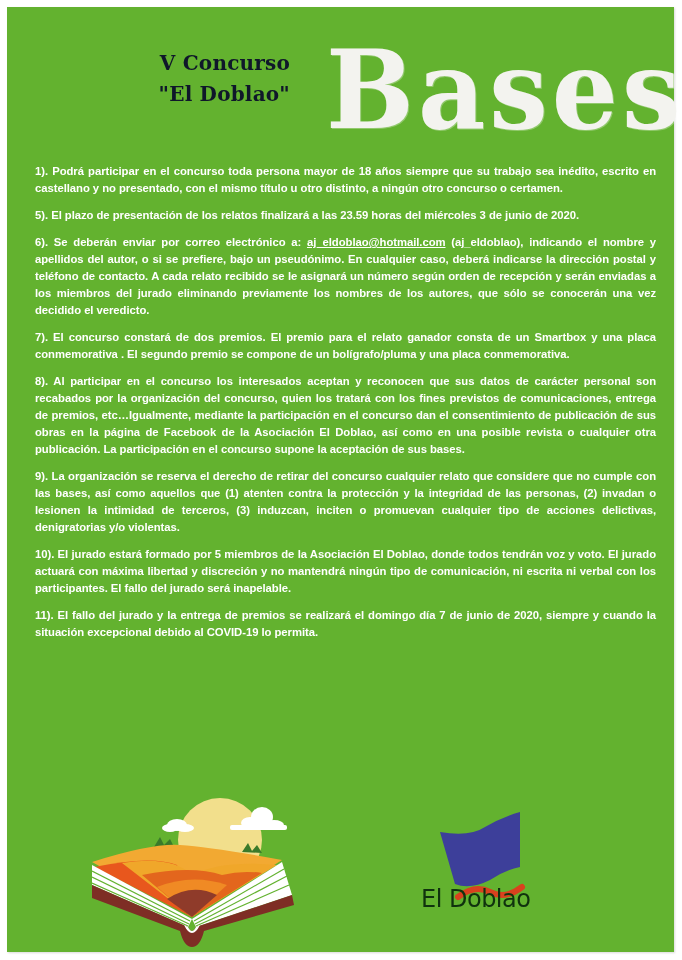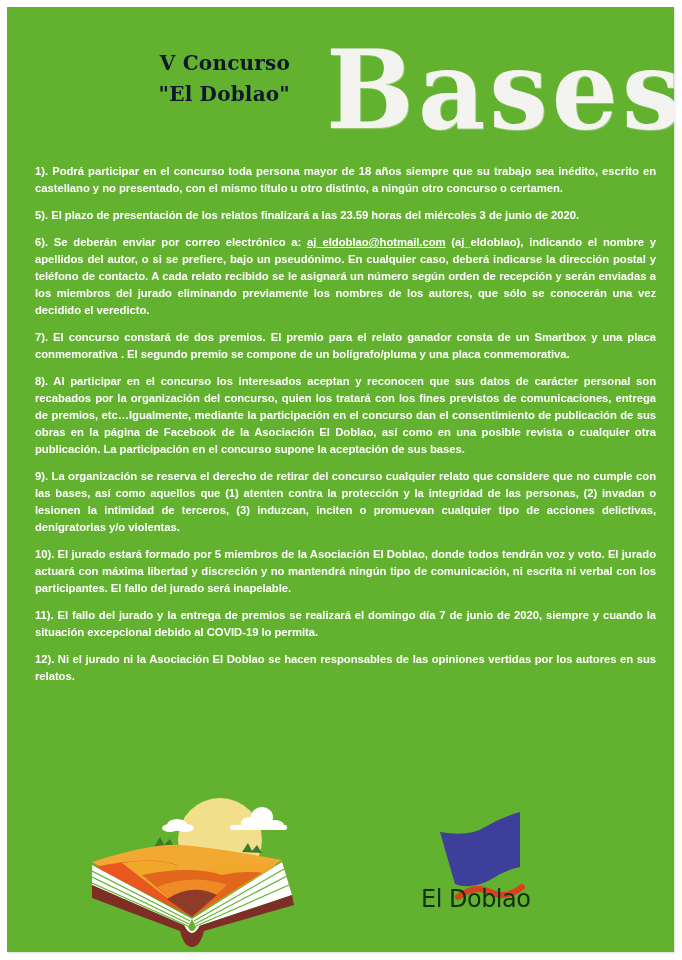--- a/index.html
+++ b/index.html
@@ -113,21 +113,20 @@
 
 <div class="rules">
   <p class="rule"><span>1).</span> <span>Podrá participar en el concurso toda persona mayor de 18 años siempre que su trabajo sea inédito, escrito en castellano y no presentado, con el mismo título u otro distinto, a ningún otro concurso o certamen.</span></p>
   <p class="rule"><span>5).</span> <span>El plazo de presentación de los relatos finalizará a las 23.59 horas del miércoles 3 de junio de 2020.</span></p>
   <p class="rule"><span>6).</span> <span>Se deberán enviar por correo electrónico a: </span><a title="aj_eldoblao@hotmail.com">aj_eldoblao@hotmail.com</a><span> (aj_eldoblao), indicando el nombre y apellidos del autor, o si se prefiere, bajo un pseudónimo. En cualquier caso, deberá indicarse la dirección postal y teléfono de contacto. A cada relato recibido se le asignará un número según orden de recepción y serán enviadas a los miembros del jurado eliminando previamente los nombres de los autores, que sólo se conocerán una vez decidido el veredicto.</span></p>
   <p class="rule"><span>7).</span> <span>El concurso constará de dos premios. El premio para el relato ganador consta de un Smartbox y una placa conmemorativa . El segundo premio se compone de un bolígrafo/pluma y una placa conmemorativa.</span></p>
   <p class="rule"><span>8).</span> <span>Al participar en el concurso los interesados aceptan y reconocen que sus datos de carácter personal son recabados por la organización del concurso, quien los tratará con los fines previstos de comunicaciones, entrega de premios, etc…Igualmente, mediante la participación en el concurso dan el consentimiento de publicación de sus obras en la página de Facebook de la Asociación El Doblao, así como en una posible revista o cualquier otra publicación. La participación en el concurso supone la aceptación de sus bases.</span></p>
   <p class="rule"><span>9).</span> <span>La organización se reserva el derecho de retirar del concurso cualquier relato que considere que no cumple con las bases, así como aquellos que (1) atenten contra la protección y la integridad de las personas, (2) invadan o lesionen la intimidad de terceros, (3) induzcan, inciten o promuevan cualquier tipo de acciones delictivas, denigratorias y/o violentas.</span></p>
   <p class="rule"><span>10).</span> <span>El jurado estará formado por 5 miembros de la Asociación El Doblao, donde todos tendrán voz y voto. El jurado actuará con máxima libertad y discreción y no mantendrá ningún tipo de comunicación, ni escrita ni verbal con los participantes. El fallo del jurado será inapelable.</span></p>
   <p class="rule"><span>11).</span> <span>El fallo del jurado y la entrega de premios se realizará el domingo día 7 de junio de 2020, siempre y cuando la situación excepcional debido al COVID-19 lo permita.</span></p>
-  <p class="rule"><span>12).</span> <span>Ni el jurado ni la Asociación El Doblao se hacen responsables de las opiniones vertidas por los autores en sus relatos.</span></p>
 </div>
 
 <svg class="book" viewBox="0 0 215 160" xmlns="http://www.w3.org/2000/svg">
 
   <circle cx="128" cy="45" r="42" fill="#f2df8c"></circle>
 
   <g fill="#ffffff">
     <ellipse cx="85" cy="30" rx="10" ry="6"></ellipse>
     <ellipse cx="78" cy="33" rx="8" ry="4"></ellipse>
     <ellipse cx="93" cy="33" rx="9" ry="4"></ellipse>

